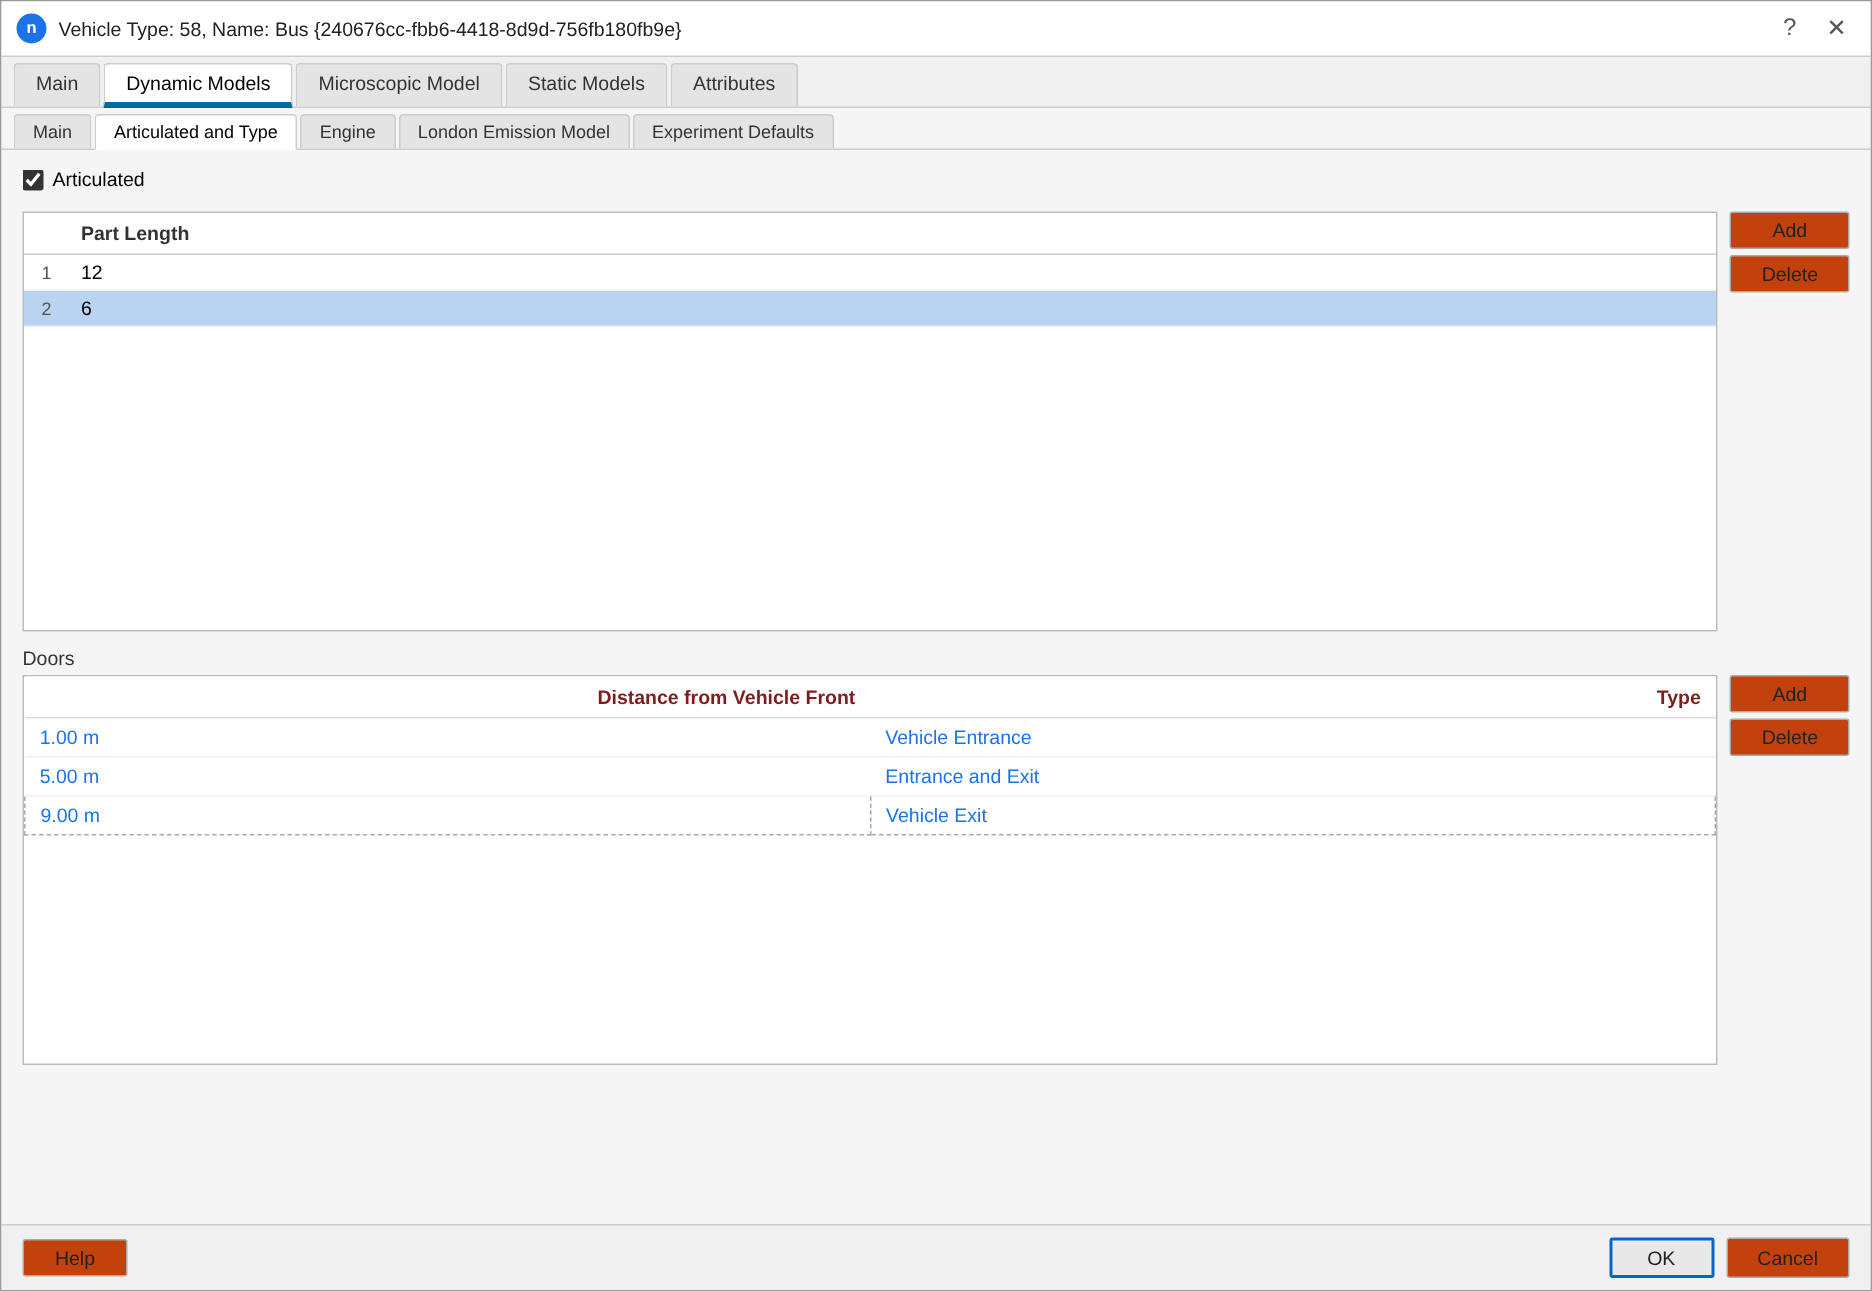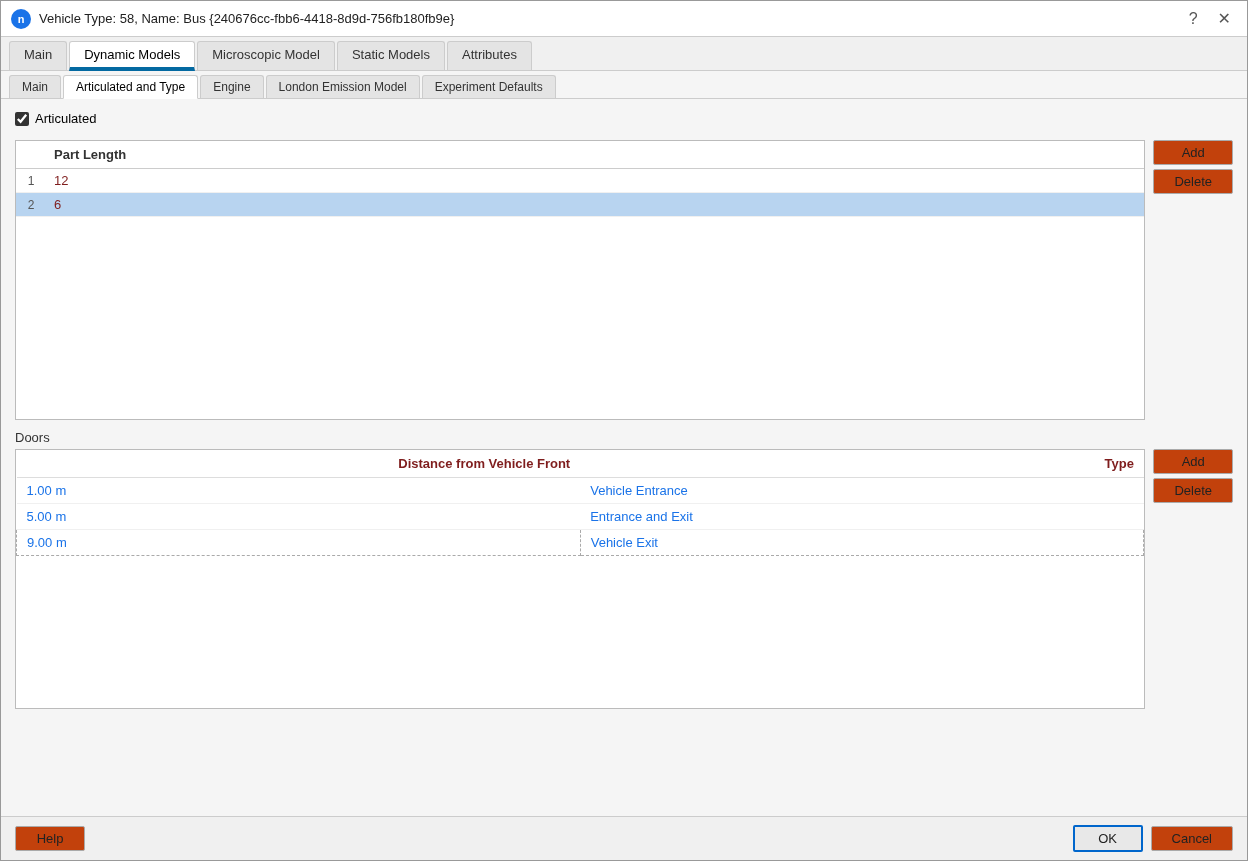--- a/index.html
+++ b/index.html
@@ -171,21 +171,21 @@
       background: #fff;
       font-weight: 600;
       padding: 6px 8px;
       text-align: left;
       border-bottom: 1px solid #ccc;
       color: #333;
     }
     .data-table td {
       padding: 4px 8px;
       border-bottom: 1px solid #f0f0f0;
-      color: #7f1d1d;
+      color: #000000;
     }
     .data-table .row-num {
       color: #555;
       font-size: 12px;
       width: 30px;
       text-align: center;
     }
     .data-table tr.row-selected td {
       background: #b8d4f0;
     }
@@ -248,21 +248,20 @@
       display: flex;
       justify-content: space-between;
       align-items: center;
       padding: 8px 14px;
       background: #f0f0f0;
       border-top: 1px solid #ccc;
     }
     .footer-right {
       display: flex;
       gap: 8px;
-      align-items: center;
     }
   </style>
 </head>
 <body>
 
 <div class="window">
 
   <div class="title-bar">
     <div class="title-bar-left">
       <div class="app-icon">

